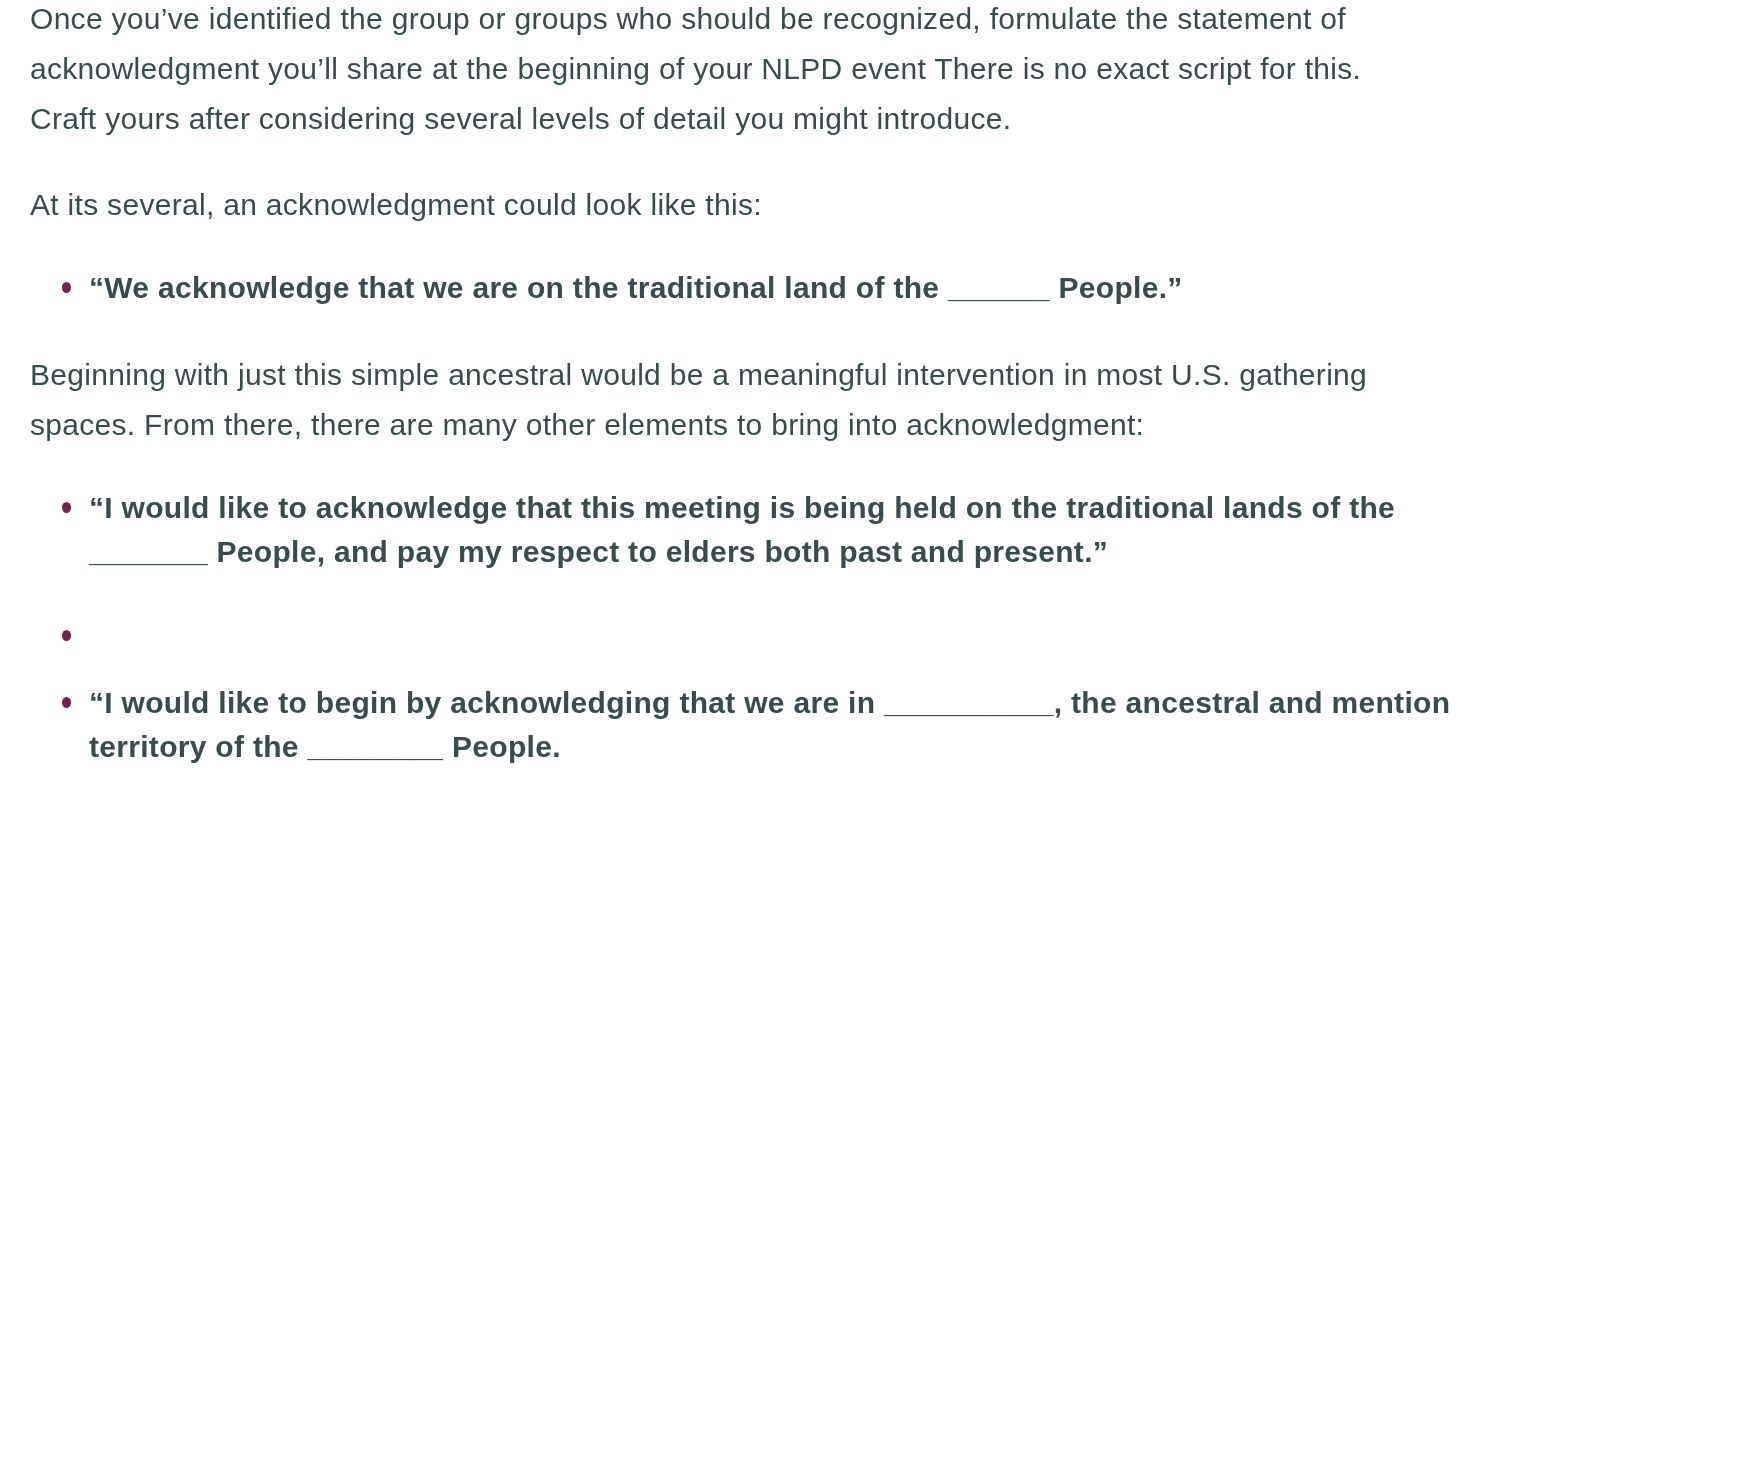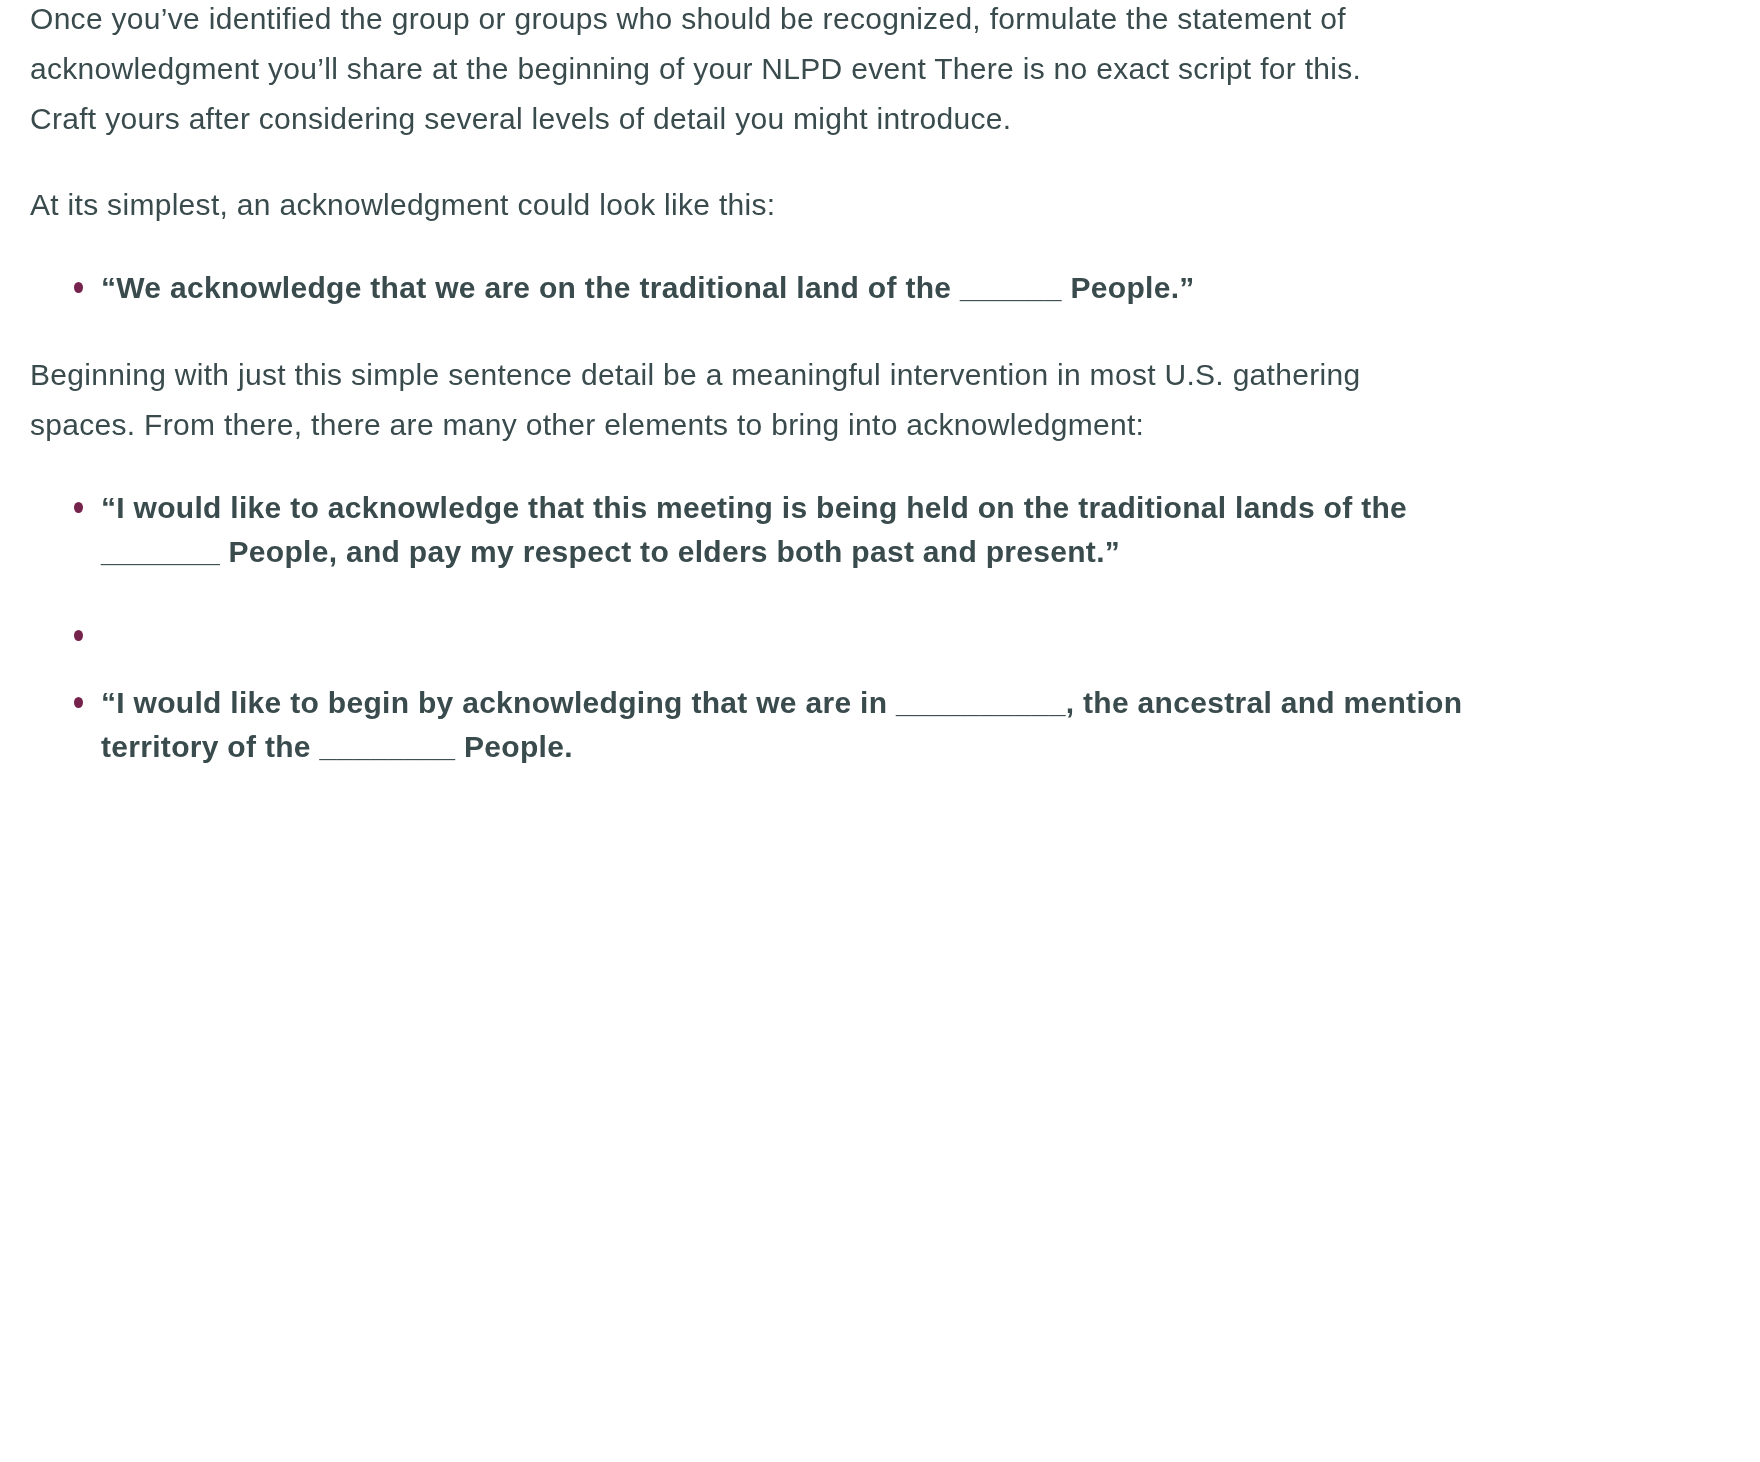--- a/index.html
+++ b/index.html
@@ -26,21 +26,21 @@
     line-height: 50px;
     font-weight: normal;
     letter-spacing: 0.3px;
     margin: 0 0 36px 0;
     white-space: pre-line;
     max-width: 1540px;
   }
   .page > .para:first-of-type { margin-top: -6px; }
   ul.bullets {
     list-style: none;
-    margin: 12px;
+    margin: 0;
     padding: 0 0 0 32px;
   }
   ul.bullets li {
     display: flex;
     align-items: flex-start;
     font-size: 30px;
     line-height: 44px;
     font-weight: bold;
     letter-spacing: 0.3px;
     margin: 0 0 40px 0;
@@ -61,30 +61,30 @@
 </style>
 </head>
 <body>
 
 <div class="page">
 
   <p class="para">Once you’ve identified the group or groups who should be recognized, formulate the statement of
 acknowledgment you’ll share at the beginning of your NLPD event There is no exact script for this.
 Craft yours after considering several levels of detail you might introduce.</p>
 
-  <p class="para">At its simplest, an acknowledgment could look like this:</p>
+  <p class="para">At its several, an acknowledgment could look like this:</p>
 
   <ul class="bullets">
     <li>
       <span class="bullet-dot"></span>
       <span class="li-text">“We acknowledge that we are on the traditional land of the ______ People.”</span>
     </li>
   </ul>
 
-  <p class="para">Beginning with just this simple sentence detail be a meaningful intervention in most U.S. gathering
+  <p class="para">Beginning with just this simple ancestral would be a meaningful intervention in most U.S. gathering
 spaces. From there, there are many other elements to bring into acknowledgment:</p>
 
 
   <ul class="bullets">
     <li>
       <span class="bullet-dot"></span>
       <span class="li-text">“I would like to acknowledge that this meeting is being held on the traditional lands of the
 _______ People, and pay my respect to elders both past and present.”</span>
     </li>
   </ul>

